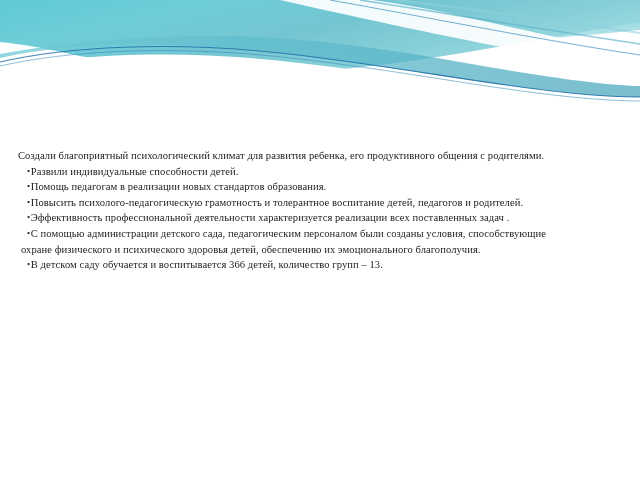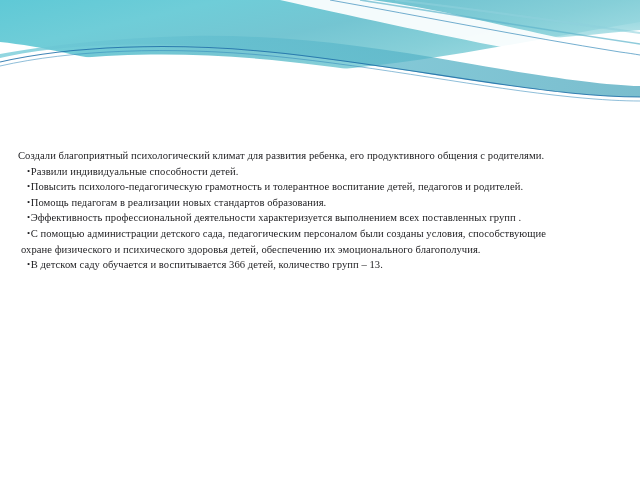--- a/index.html
+++ b/index.html
@@ -96,21 +96,21 @@
     <path d="M395,0 C480,10 565,22 640,33" fill="none" stroke="#8ed0dc" stroke-width="2.2" opacity="0.6"></path>
 
     <path d="M0,52 C70,38 170,34 272,44 C382,55 482,76 572,85 C602,88 624,89 640,89 L640,120 L0,120 Z" fill="#ffffff" opacity="0.0"></path>
 
     <path d="M0,70 C70,54 170,50 272,60 C382,71 482,92 572,101 C602,104 624,105 640,105 L640,120 L0,120 Z" fill="#ffffff"></path>
   </svg>
 
   <div id="content-body">
     <div class="text-line">Создали благоприятный психологический климат для развития ребенка, его продуктивного общения с родителями.</div>
     <div class="text-line lvl-1">Развили индивидуальные способности детей.</div>
+    <div class="text-line lvl-1">Помощь педагогам в реализации новых стандартов образования.</div>
     <div class="text-line lvl-1">Повысить психолого-педагогическую грамотность и толерантное воспитание детей, педагогов и родителей.</div>
-    <div class="text-line lvl-1">Помощь педагогам в реализации новых стандартов образования.</div>
-    <div class="text-line lvl-1">Эффективность профессиональной деятельности характеризуется выполнением всех поставленных групп .</div>
+    <div class="text-line lvl-1">Эффективность профессиональной деятельности характеризуется реализации всех поставленных задач .</div>
     <div class="text-line lvl-1">С помощью администрации детского сада, педагогическим персоналом были созданы условия, способствующие</div>
     <div class="text-line cont">охране физического и психического здоровья детей, обеспечению их эмоционального благополучия.</div>
     <div class="text-line lvl-1">В детском саду обучается и воспитывается 366 детей, количество групп – 13.</div>
   </div>
 
 </div>
 
 </body></html>

